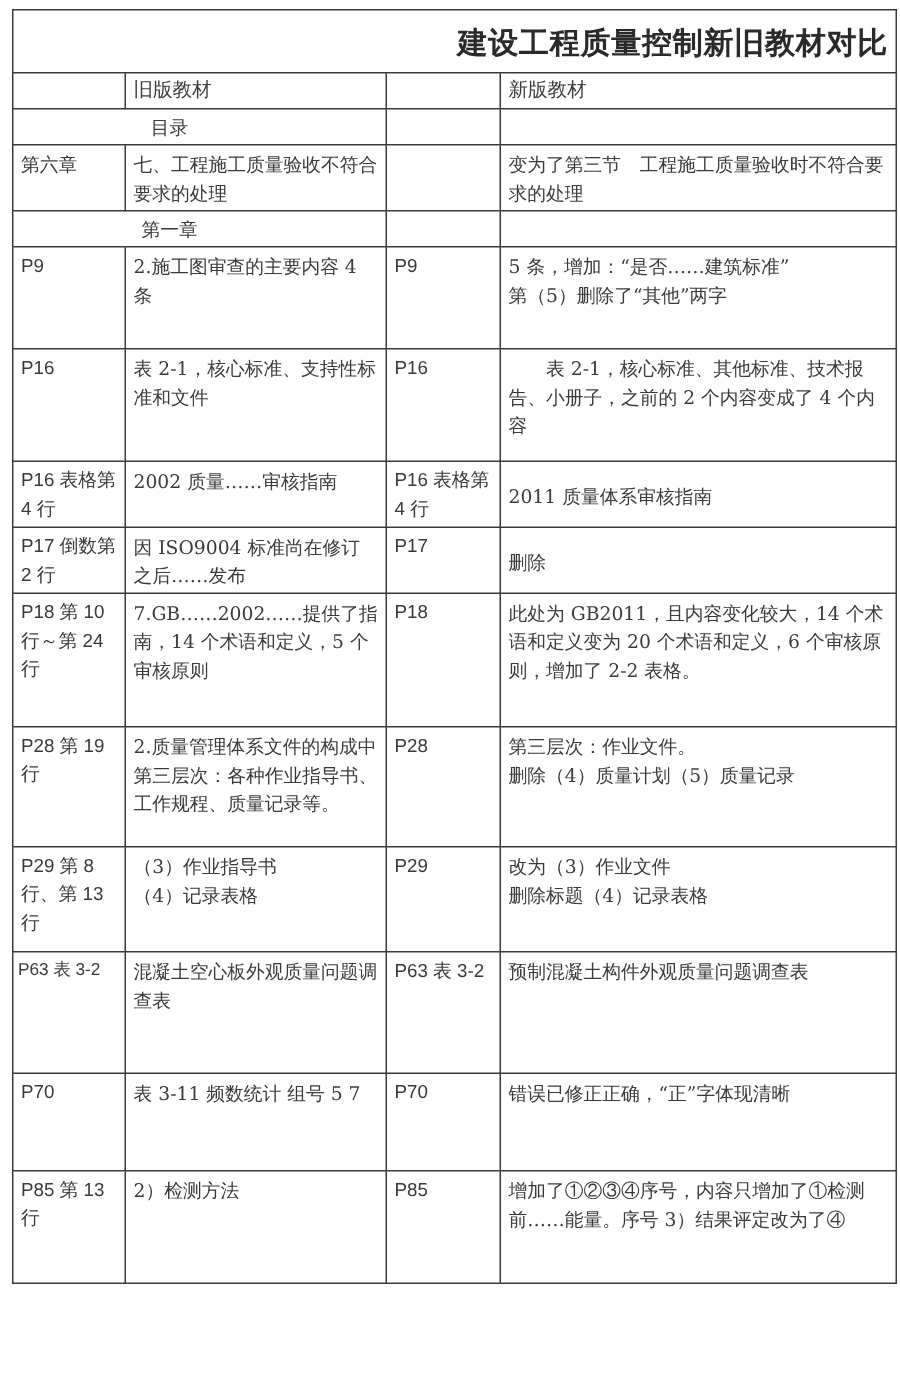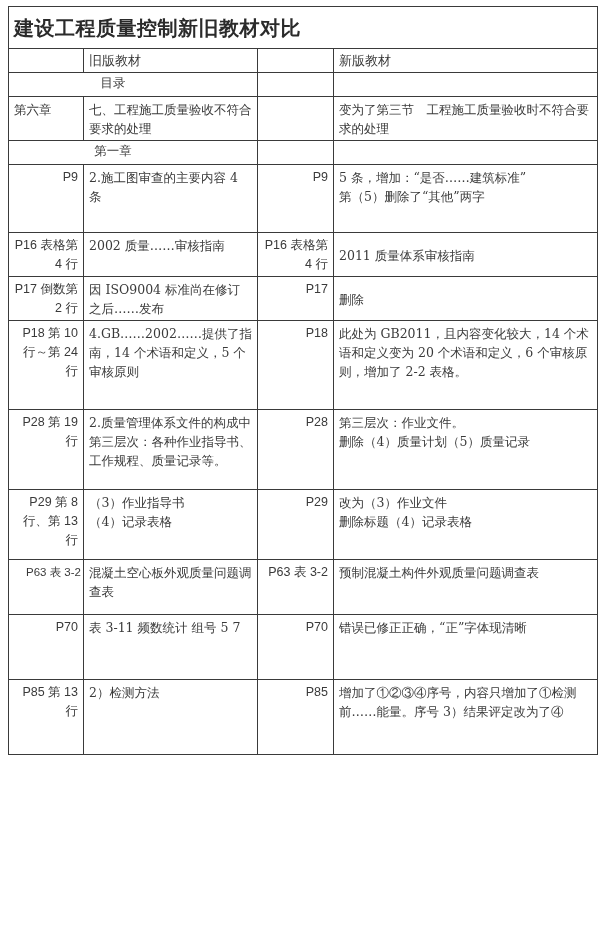--- a/index.html
+++ b/index.html
@@ -2,27 +2,27 @@
 <html><head>
 <meta charset="utf-8">
 <style>
   html, body { margin:0; padding:0; background:#ffffff; }
   body { width:600px; height:930px; position:relative; overflow:hidden;
          font-family:"DejaVu Serif","Liberation Serif",serif; color:#333; }
   table { position:absolute; left:8px; top:6px; width:589px; border-collapse:collapse;
           table-layout:fixed; }
   td { border:1.5px solid #3a3a3a; vertical-align:top; font-size:12.5px; line-height:19px;
        padding:3px 5px 2px 5px; word-break:break-all; color:#3a3a3a; }
-  td.title { text-align:left; vertical-align:middle; font-size:20px; font-weight:bold;
+  td.title { text-align:right; vertical-align:middle; font-size:20px; font-weight:bold;
              color:#2a2a2a; height:36px; letter-spacing:0.5px;
              font-family:"DejaVu Sans","Liberation Sans",sans-serif; }
   td.hdr { text-align:left; font-size:13px; height:17px; padding:2px 5px; }
-  td.sec { height:17px; padding:2px 5px;font-family:Liberation Mono, monospace; }
+  td.sec { height:17px; padding:2px 5px; }
   td.sec .lbl { display:block; text-align:center; padding-right:40px; }
-  td.page { font-family:"Liberation Sans","DejaVu Sans",sans-serif;text-align:right; }
+  td.page { font-family:"Liberation Sans","DejaVu Sans",sans-serif; }
   .indent { text-indent:2em; }
 </style>
 </head>
 <body>
 
 <table>
   <colgroup>
     <col style="width:75px">
       <col style="width:174px">
       <col style="width:76px">
@@ -60,35 +60,41 @@
   </tr>
   <tr style="height:68px">
     <td class="page">P9</td>
     <td>2.施工图审查的主要内容 4 条</td>
     <td class="page">P9</td>
     <td>
       <div>5 条，增加：“是否……建筑标准”</div>
       <div>第（5）删除了“其他”两字</div>
     </td>
   </tr>
+  <tr style="height:75px">
+    <td class="page">P16</td>
+    <td>表 2-1，核心标准、支持性标准和文件</td>
+    <td class="page">P16</td>
+    <td class="indent">表 2-1，核心标准、其他标准、技术报告、小册子，之前的 2 个内容变成了 4 个内容</td>
+  </tr>
   <tr style="height:40px">
     <td class="page">P16 表格第 4 行</td>
     <td>2002 质量……审核指南</td>
     <td class="page">P16 表格第 4 行</td>
     <td style="vertical-align:middle">2011 质量体系审核指南</td>
   </tr>
   <tr style="height:38px">
     <td class="page">P17 倒数第 2 行</td>
     <td>因 ISO9004 标准尚在修订之后……发布</td>
     <td class="page">P17</td>
     <td style="vertical-align:middle">删除</td>
   </tr>
   <tr style="height:89px">
     <td class="page">P18 第 10 行～第 24 行</td>
-    <td>4.GB……2002……提供了指南，14 个术语和定义，5 个审核原则</td>
+    <td>7.GB……2002……提供了指南，14 个术语和定义，5 个审核原则</td>
     <td class="page">P18</td>
     <td>此处为 GB2011，且内容变化较大，14 个术语和定义变为 20 个术语和定义，6 个审核原则，增加了 2-2 表格。</td>
   </tr>
   <tr style="height:80px">
     <td class="page">P28 第 19 行</td>
     <td>2.质量管理体系文件的构成中第三层次：各种作业指导书、工作规程、质量记录等。</td>
     <td class="page">P28</td>
     <td>
       <div>第三层次：作业文件。</div>
       <div>删除（4）质量计划（5）质量记录</div>
@@ -99,21 +105,21 @@
     <td>
       <div>（3）作业指导书</div>
       <div>（4）记录表格</div>
     </td>
     <td class="page">P29</td>
     <td>
       <div>改为（3）作业文件</div>
       <div>删除标题（4）记录表格</div>
     </td>
   </tr>
-  <tr style="height:55px">
+  <tr style="height:81px">
     <td class="page" style="font-size:11.5px;padding-left:3px;padding-right:2px">P63 表 3-2</td>
     <td>混凝土空心板外观质量问题调查表</td>
     <td class="page">P63 表 3-2</td>
     <td>预制混凝土构件外观质量问题调查表</td>
   </tr>
   <tr style="height:65px">
     <td class="page">P70</td>
     <td>表 3-11 频数统计 组号 5 7</td>
     <td class="page">P70</td>
     <td>错误已修正正确，“正”字体现清晰</td>

